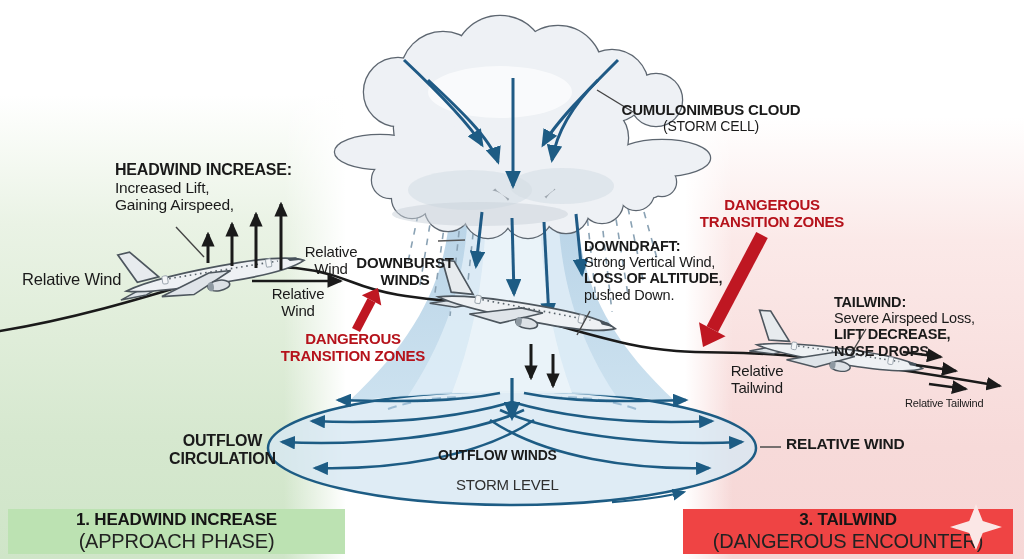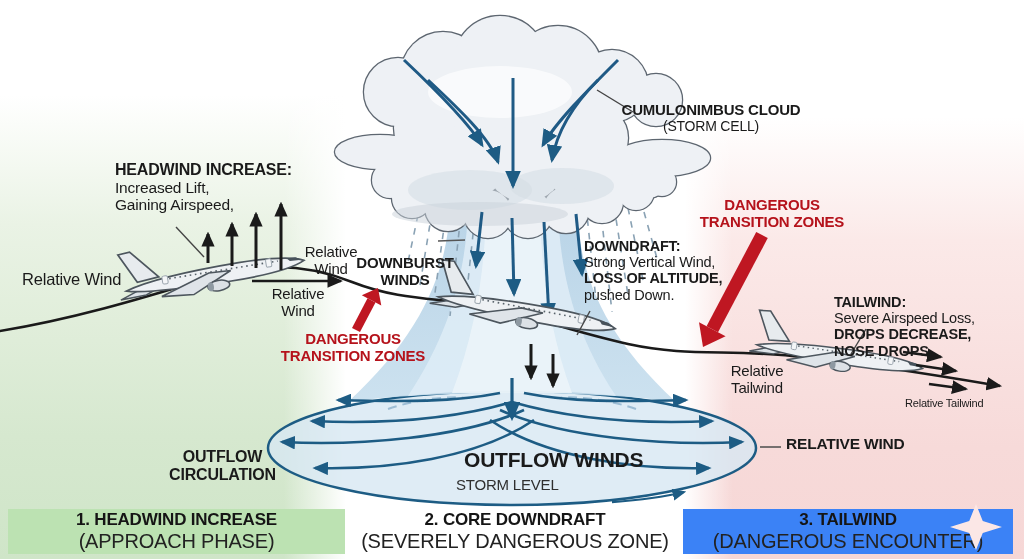--- a/index.html
+++ b/index.html
@@ -18,21 +18,21 @@
   .lbl span{display:block;}
   .b{font-weight:bold;}
   .red{color:#b5121b;}
   .ctr{text-align:center;}
   .band{position:absolute;top:509px;height:45px;display:flex;flex-direction:column;
         justify-content:center;align-items:center;letter-spacing:-0.2px;}
   .band .t{font-weight:bold;font-size:17px;color:#151515;line-height:1.15;}
   .band .s{font-size:20px;color:#222;line-height:1.15;}
   #band-green{left:8px;width:337px;background:#bce2b2;}
   #band-mid{left:355px;width:320px;background:transparent;}
-  #band-pink{left:683px;width:330px;background:#3b82f6;text-align:right;}
+  #band-pink{left:683px;width:330px;background:#ef4444;text-align:right;}
   #sparkle{position:absolute;left:950px;top:504px;width:52px;height:46px;background:#fbe7e6;
     clip-path:polygon(50% 0,63% 37%,100% 50%,63% 63%,50% 100%,37% 63%,0 50%,37% 37%);}
 </style>
 </head>
 <body>
 
 <div id="stage">
 
   <div class="zone" id="zone-green"></div>
   <div class="zone" id="zone-white"></div>
@@ -242,49 +242,45 @@
   </div>
 
   <div class="lbl ctr b red" style="left:687px;top:197px;width:170px;font-size:15px;">
     <span>DANGEROUS</span>
     <span>TRANSITION ZONES</span>
   </div>
 
   <div class="lbl" style="left:834px;top:259px;font-size:14.5px;margin-top:35px;">
     <span class="b">TAILWIND:</span>
     <span>Severe Airspeed Loss,</span>
-    <span class="b">DROPS DECREASE,</span>
+    <span class="b">LIFT DECREASE,</span>
     <span class="b">NOSE DROPS.</span>
   </div>
 
   <div class="lbl ctr" style="left:717px;top:363px;width:80px;font-size:15px;">
     <span>Relative</span>
     <span>Tailwind</span>
   </div>
 
   <div class="lbl" style="left:905px;top:397px;font-size:11px;">Relative Tailwind</div>
 
-  <div class="lbl ctr b" style="left:160px;top:448px;width:125px;font-size:16px;">
+  <div class="lbl ctr b" style="left:160px;top:432px;width:125px;font-size:16px;">
     <span>OUTFLOW</span>
     <span>CIRCULATION</span>
   </div>
 
-  <div class="lbl b" style="left:464px;top:448px;font-size:21px;">OUTFLOW WINDS</div>
+  <div class="lbl b" style="left:438px;top:448px;font-size:14px;">OUTFLOW WINDS</div>
 
   <div class="lbl" style="left:456px;top:477px;font-size:15px;color:#2f2f2f;">STORM LEVEL</div>
 
   <div class="lbl b" style="left:786px;top:435px;font-size:15.5px;">RELATIVE WIND</div>
 
   <div class="band" id="band-green">
     <div class="t">1. HEADWIND INCREASE</div>
     <div class="s">(APPROACH PHASE)</div>
   </div>
-  <div class="band" id="band-mid">
-    <div class="t">2. CORE DOWNDRAFT</div>
-    <div class="s">(SEVERELY DANGEROUS ZONE)</div>
-  </div>
   <div class="band" id="band-pink">
     <div class="t">3. TAILWIND</div>
     <div class="s">(DANGEROUS ENCOUNTER)</div>
   </div>
   <div id="sparkle"></div>
 
 </div>
 
 </body></html>

